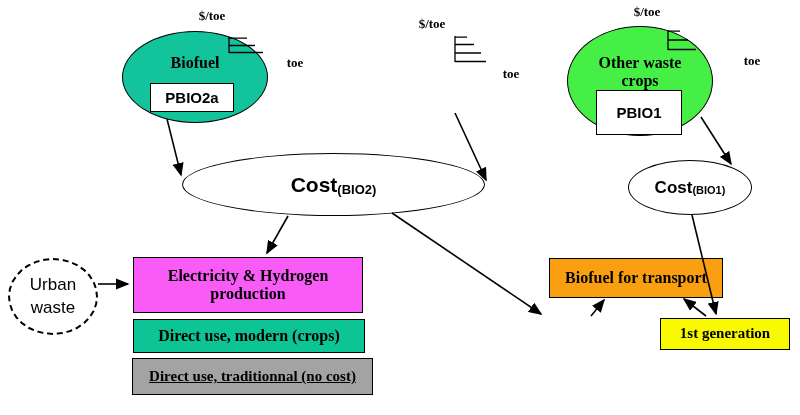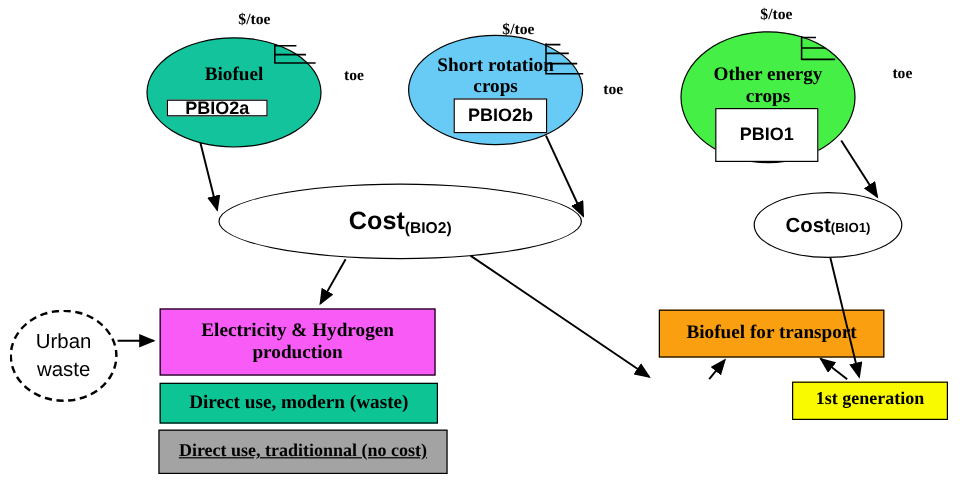--- a/index.html
+++ b/index.html
@@ -9,21 +9,21 @@
 
   .ellipse{position:absolute;border-radius:50%;border:1px solid #000;box-sizing:border-box;z-index:1;}
   .src-label{position:absolute;left:0;width:100%;text-align:center;font-weight:bold;
              font-size:16px;line-height:1.12;}
   .lbl-forests{top:22px;}
   .lbl-short{top:16px;padding:0 14px;box-sizing:border-box;}
   .lbl-other{top:27px;padding:0 20px;box-sizing:border-box;}
   .tech{position:absolute;background:#fff;border:1.6px solid #000;box-sizing:border-box;
         font-family:"Liberation Sans",sans-serif;font-weight:bold;font-size:15px;
         display:flex;align-items:center;justify-content:center;}
-  .tech-forests{left:16px;top:51px;width:84px;height:14px;}
+  .tech-forests{left:27px;top:51px;width:84px;height:29px;}
   .tech-short{left:37px;top:52px;width:78px;height:29px;}
   .tech-other{left:28px;top:63px;width:86px;height:45px;}
 
   .el-forests{left:122px;top:31px;width:146px;height:92px;}
   .el-short{left:340px;top:29px;width:146px;height:92px;}
   .el-other{left:567px;top:26px;width:146px;height:110px;}
 
   .cost{position:absolute;border:1.5px solid #000;border-radius:50%;box-sizing:border-box;
         display:flex;align-items:center;justify-content:center;z-index:2;
         font-family:"Liberation Sans",sans-serif;font-weight:600;}
@@ -37,21 +37,21 @@
          display:flex;align-items:center;justify-content:center;text-align:center;
          font-family:"Liberation Sans",sans-serif;font-size:17px;line-height:1.3;}
   .urban span{display:inline-block;width:52px;}
 
   .box{position:absolute;border:1.2px solid #000;box-sizing:border-box;z-index:1;
        display:flex;align-items:center;justify-content:center;text-align:center;
        font-weight:bold;font-size:16px;line-height:1.15;}
   .box-electricity{left:133px;top:257px;width:230px;height:56px;padding:3px 18px;}
   .box-modern{left:133px;top:319px;width:232px;height:34px;}
   .box-traditional{left:132px;top:358px;width:241px;height:37px;font-size:15px;white-space:nowrap;}
-  .box-biofuel{left:549px;top:258px;width:188px;height:40px;}
+  .box-biofuel{left:549px;top:258px;width:174px;height:40px;}
   .box-gen2{left:501px;top:318px;width:127px;height:34px;font-size:15px;}
   .box-gen1{left:660px;top:318px;width:130px;height:32px;font-size:15px;}
 
   .axis{position:absolute;font-weight:bold;font-size:13px;text-align:center;z-index:3;}
   .axy1{left:190px;top:8px;width:44px;}
   .axx1{left:278px;top:55px;width:34px;}
   .axy2{left:410px;top:16px;width:44px;}
   .axx2{left:494px;top:66px;width:34px;}
   .axy3{left:625px;top:4px;width:44px;}
   .axx3{left:735px;top:53px;width:34px;}
@@ -66,27 +66,23 @@
   <div class="axis axy2">$/toe</div>
   <div class="axis axx2">toe</div>
   <div class="axis axy3">$/toe</div>
   <div class="axis axx3">toe</div>
 
   <div class="ellipse el-forests" style="background: rgb(19, 195, 155);">
     <div class="src-label lbl-forests">Biofuel</div>
     <div class="tech tech-forests">PBIO2a</div>
   </div>
 
-  <div class="ellipse el-short" style="background: rgb(104, 203, 245);">
-    <div class="src-label lbl-short">Short rotation crops</div>
-    <div class="tech tech-short">PBIO2b</div>
-  </div>
 
   <div class="ellipse el-other" style="background: rgb(70, 239, 70);">
-    <div class="src-label lbl-other">Other energy crops</div>
+    <div class="src-label lbl-other">Other waste crops</div>
     <div class="tech tech-other">PBIO1</div>
   </div>
 
   <div class="cost cost-bio2" style="background: rgb(255, 255, 255);">
     <span>Cost</span>
       <span class="sub">(BIO2)</span>
   </div>
 
   <div class="cost cost-bio1" style="background: rgb(255, 255, 255);">
     <span>Cost</span>
@@ -94,21 +90,21 @@
   </div>
 
   <div class="urban">
     <span>Urban waste</span>
   </div>
 
   <div class="box box-electricity" style="background: rgb(249, 91, 247);">
     <span>Electricity &amp; Hydrogen production</span>
   </div>
   <div class="box box-modern" style="background: rgb(12, 196, 148);">
-    <span>Direct use, modern (waste)</span>
+    <span>Direct use, modern (crops)</span>
   </div>
   <div class="box box-traditional" style="background: #a3a3a3; text-decoration: underline;">
     <span>Direct use, traditionnal (no cost)</span>
   </div>
   <div class="box box-biofuel" style="background: rgb(250, 159, 15);">
     <span>Biofuel for transport</span>
   </div>
   <div class="box box-gen1" style="background: rgb(249, 249, 0);">
     <span>1st generation</span>
   </div>

